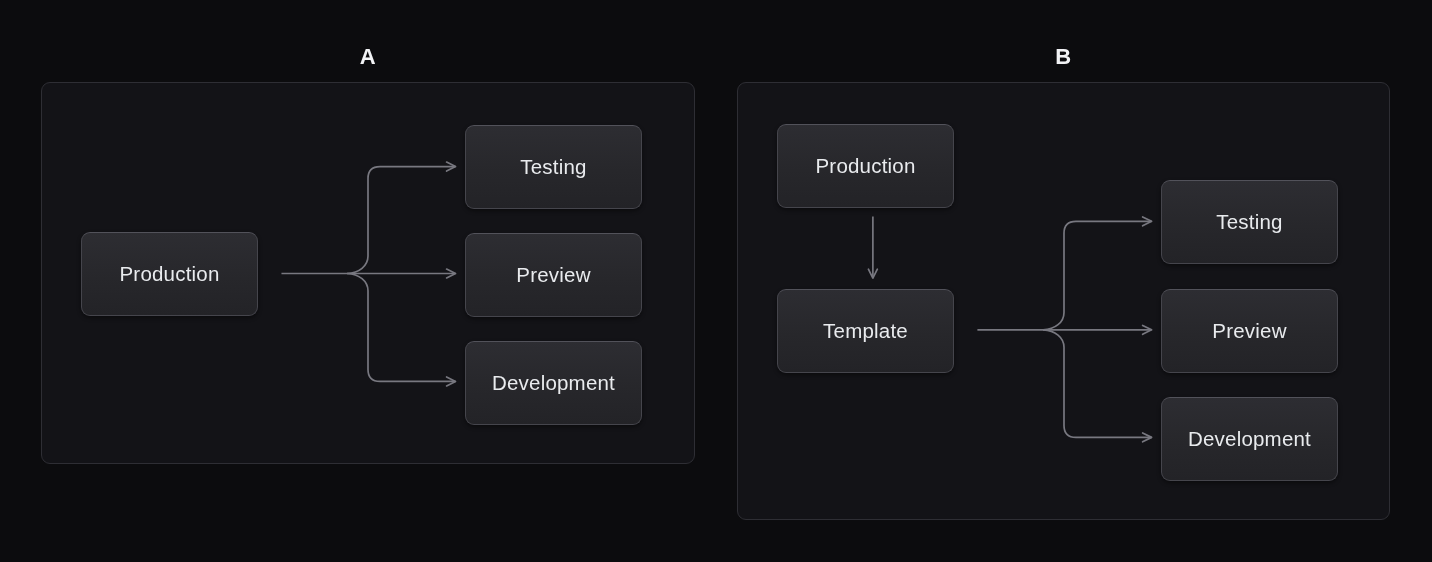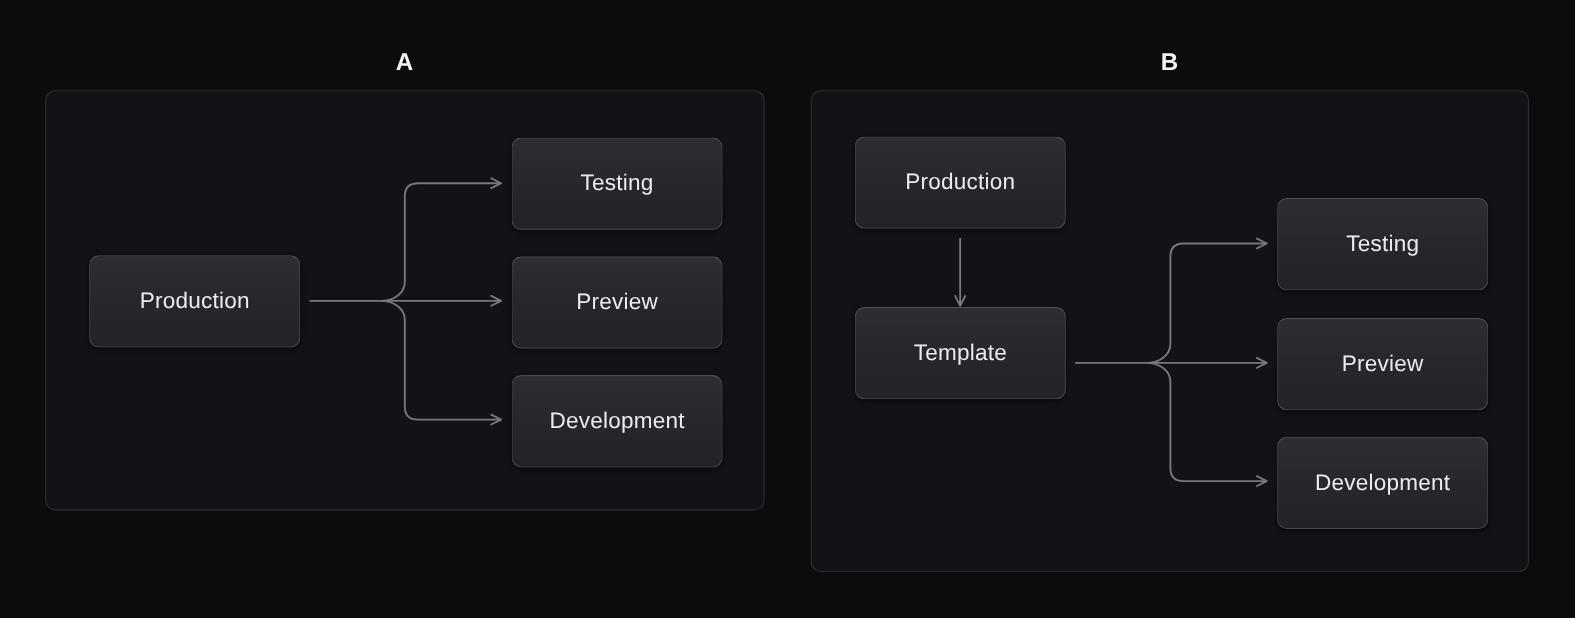--- a/index.html
+++ b/index.html
@@ -20,21 +20,21 @@
     line-height: 26px;
   }
   .panel {
     position: absolute;
     background: #131317;
     border: 1px solid #2e2e34;
     border-radius: 9px;
   }
   .node {
     position: absolute;
-    width: 192px;
+    width: 177px;
     height: 84px;
     border-radius: 9px;
     border: 1px solid #45454c;
     border-top-color: #52525a;
     background: linear-gradient(180deg, #2d2d32 0%, #27272b 55%, #232327 100%);
     box-shadow: 0 2px 4px rgba(0,0,0,0.45);
     display: flex;
     align-items: center;
     justify-content: center;
   }
@@ -97,21 +97,21 @@
     </defs>
     <path d="M 135,134 V 196" marker-end="url(#arrow-b)"></path>
     <path d="M 240,248 H 415" marker-end="url(#arrow-b)"></path>
     <path d="M 306,248 C 318,247.5 327,240.5 327,230.5 V 151 Q 327,139 339,139 H 415" marker-end="url(#arrow-b)"></path>
     <path d="M 306,248 C 318,248.5 327,255.5 327,265.5 V 344 Q 327,356 339,356 H 415" marker-end="url(#arrow-b)"></path>
   </svg>
 
   <div class="node" style="left:39px; top:41px;">
     <span>Production</span>
   </div>
-  <div class="node" style="left:39px; top:196px;">
+  <div class="node" style="left:39px; top:206px;">
     <span>Template</span>
   </div>
   <div class="node" style="left:423px; top:97px;">
     <span>Testing</span>
   </div>
   <div class="node" style="left:423px; top:206px;">
     <span>Preview</span>
   </div>
   <div class="node" style="left:423px; top:314px;">
     <span>Development</span>

